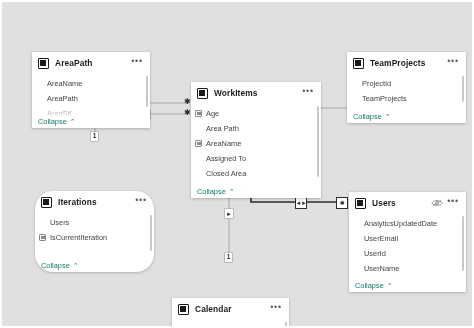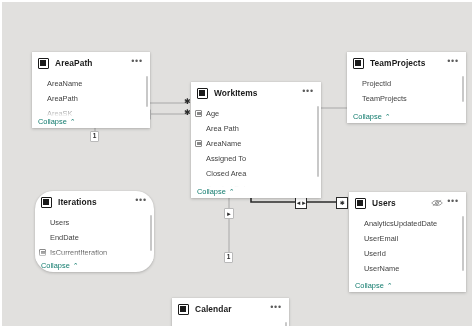--- a/index.html
+++ b/index.html
@@ -298,24 +298,20 @@
         <span class="tbl-icon"></span>
         <span class="card-title">Iterations</span>
         <span class="dots">•••</span>
       </div>
       <div class="fields" style="height:46px;overflow:hidden">
         <div class="field">
           <span class="f-pad"></span>
           <span>Users</span>
         </div>
         <div class="field">
-          <span class="f-pad"></span>
-          <span>EndDate</span>
-        </div>
-        <div class="field">
           <span class="f-ico"></span>
           <span>IsCurrentIteration</span>
         </div>
         <div class="field">
           <span class="f-pad"></span>
         </div>
         <div class="scrollbar" style="top:2px;height:36px"></div>
         <div class="fade" style="bottom:0"></div>
       </div>
       <div class="collapse">

